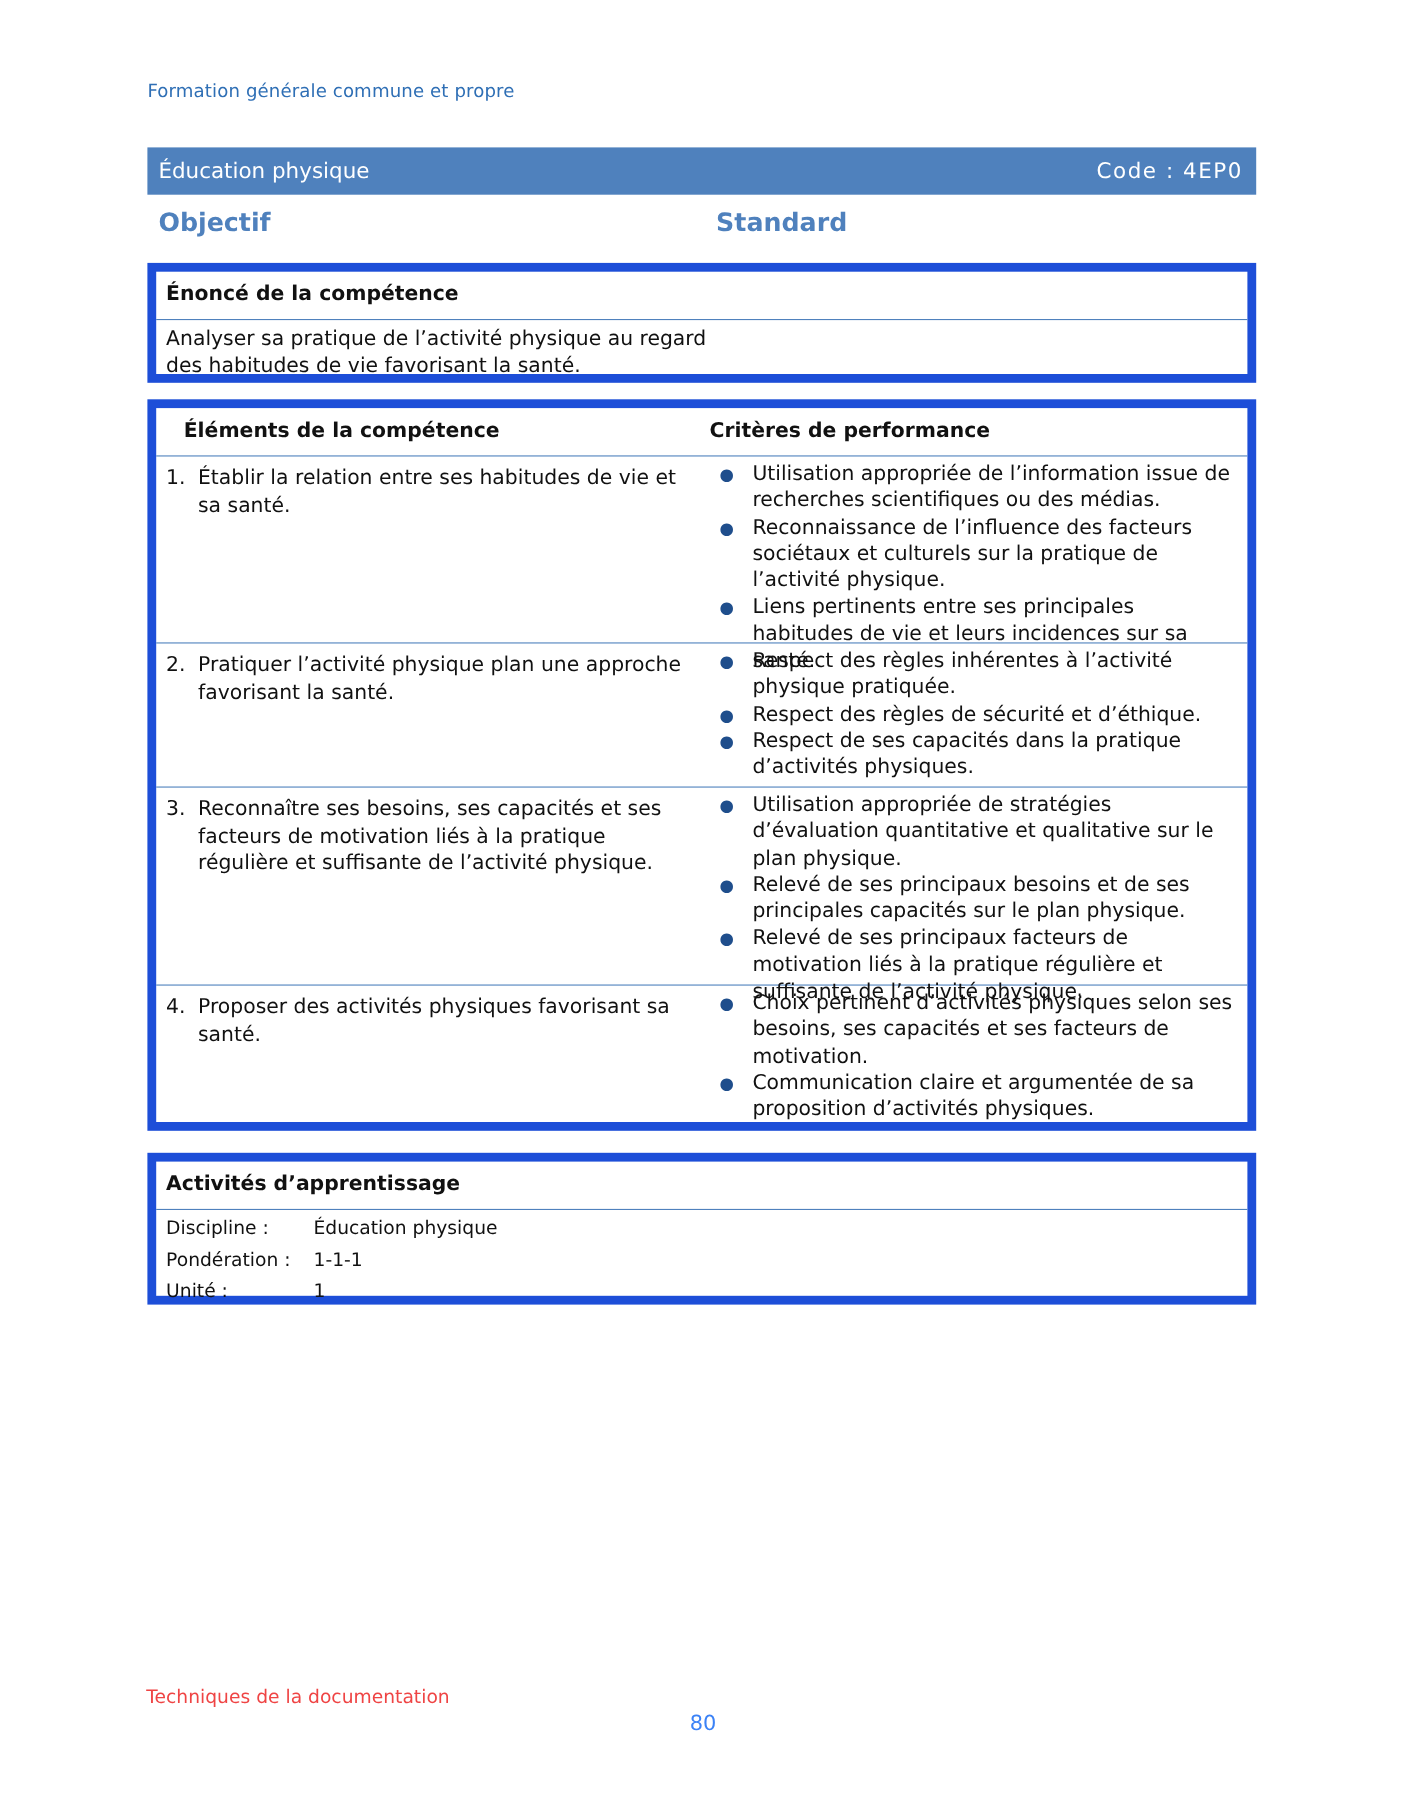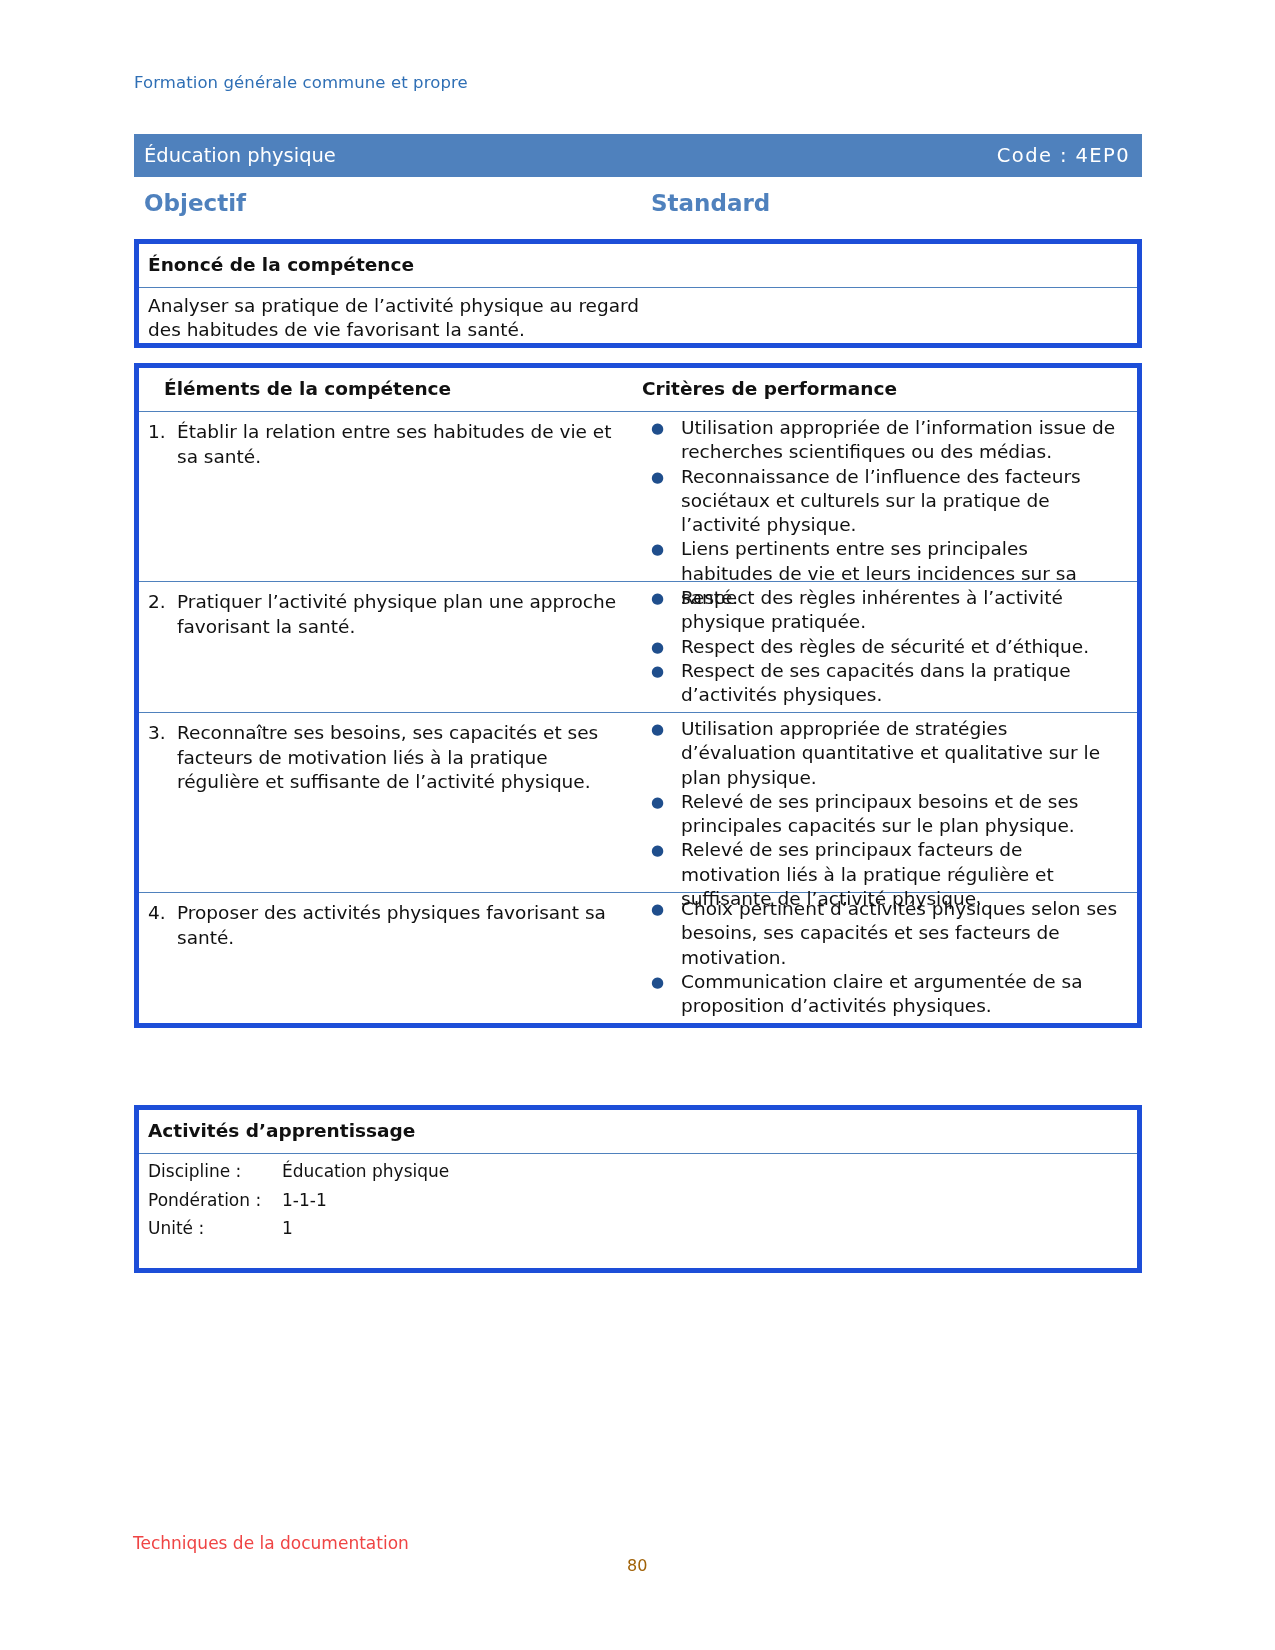--- a/index.html
+++ b/index.html
@@ -20,21 +20,21 @@
   .title-bar .code { letter-spacing: 1.4px; }
   .col-heads {
     position: absolute; left: 144px; top: 190px; width: 1000px; height: 34px;
     font-weight: bold; font-size: 23px; color: #4f81bd; text-align: center;
   }
   .col-heads .obj { position: absolute; left: 0; top: 0; }
   .col-heads .std { position: absolute; left: 507px; top: 0; }
 
   .box {
     position: absolute; left: 134px; width: 1008px; box-sizing: border-box;
-    border: 5px solid #1d4ed8; background: #fff;
+    border: 8px solid #1d4ed8; background: #fff;
   }
   .box .hdr {
     font-weight: bold; font-size: 18.5px; padding: 10px 9px 0 9px; height: 44px;
     box-sizing: border-box; border-bottom: 1.5px solid #4f81bd;
   }
   .enonce { top: 239px; height: 109px; }
   .enonce .body { font-size: 18.5px; line-height: 24px; padding: 6px 9px; width: 500px; }
 
   .elements { top: 363px; height: 665px; }
   .elements .hdr { display: flex; padding: 10px 0 0 0; }
@@ -45,30 +45,30 @@
   .row .el {
     width: 503px; box-sizing: border-box; padding: 8px 10px 0 9px;
     font-size: 18.5px; line-height: 24.5px; display: flex;
   }
   .row .el .num { width: 29px; flex: none; }
   .row .crit { flex: 1; padding: 4px 12px 4px 0; }
   .crit-item { display: flex; font-size: 18.5px; line-height: 24.3px; }
   .crit-item .bullet {
     width: 39px; flex: none; padding-left: 9px; box-sizing: border-box; color: #1f4e8c; font-size: 15px;
   }
-  .activites { top: 1105px; height: 168px; }
+  .activites { top: 1048px; height: 138px; }
   .act-body { padding: 3px 9px; font-size: 17px; line-height: 28.5px; }
   .act-row { display: flex; }
   .act-row .lbl { width: 134px; flex: none; }
 
   .footer-left {
     position: absolute; left: 133px; top: 1533px; font-size: 17px; color: #ef4444;
   }
   .footer-page {
-    position: absolute; left: 627px; top: 1556px; font-size: 16px; color: #a16207;
+    position: absolute; left: 627px; top: 1556px; font-size: 19px; color: #3b82f6;
   }
 </style>
 </head>
 <body>
 
 <div class="running-head">Formation générale commune et propre</div>
 
 <div class="title-bar">
   <span>Éducation physique</span>
   <span class="code">Code : 4EP0</span>

